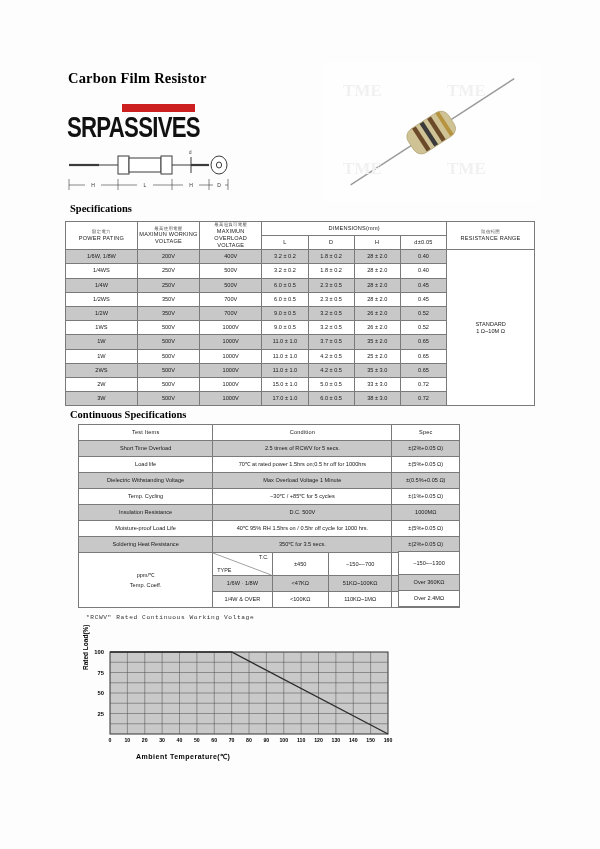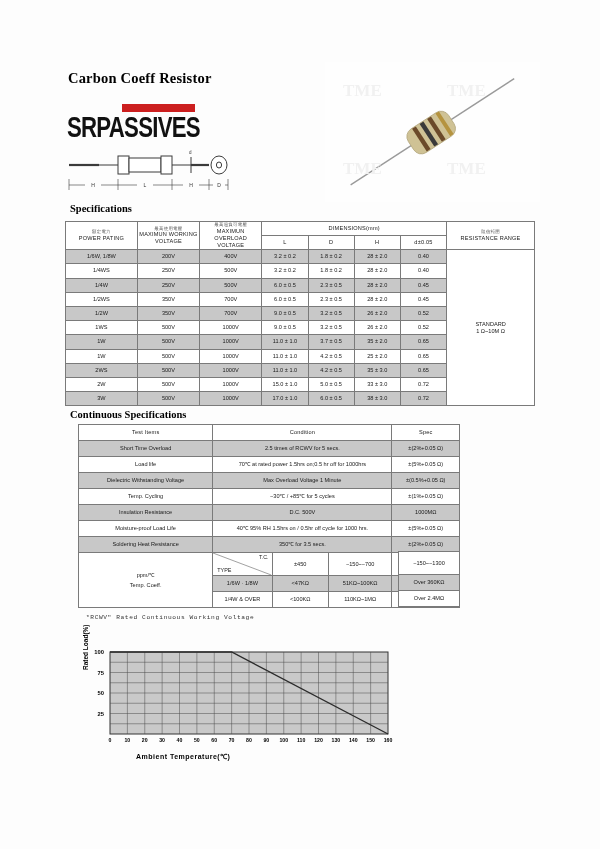--- a/index.html
+++ b/index.html
@@ -99,21 +99,21 @@
     font-size:7px;font-weight:bold;letter-spacing:.5px;
   }
   .ytick{position:absolute;font-size:5.8px;font-weight:bold;text-align:right;width:17px;}
   .xtick{position:absolute;font-size:5.2px;font-weight:bold;text-align:center;width:12px;}
 </style>
 </head>
 <body>
 
 <div class="page">
 
-  <div class="doc-title">Carbon Coeff Resistor</div>
+  <div class="doc-title">Carbon Film Resistor</div>
 
   <div class="logo">
     <div class="logo-bar"></div>
     <div class="logo-text">SRPASSIVES</div>
   </div>
 
   <div class="drawing">
     <svg width="170" height="50" viewBox="0 0 170 50">
       <g stroke="#3b3b3b" fill="none" stroke-width="1">
         <line x1="6" y1="19" x2="36" y2="19" stroke-width="2.2"></line>

